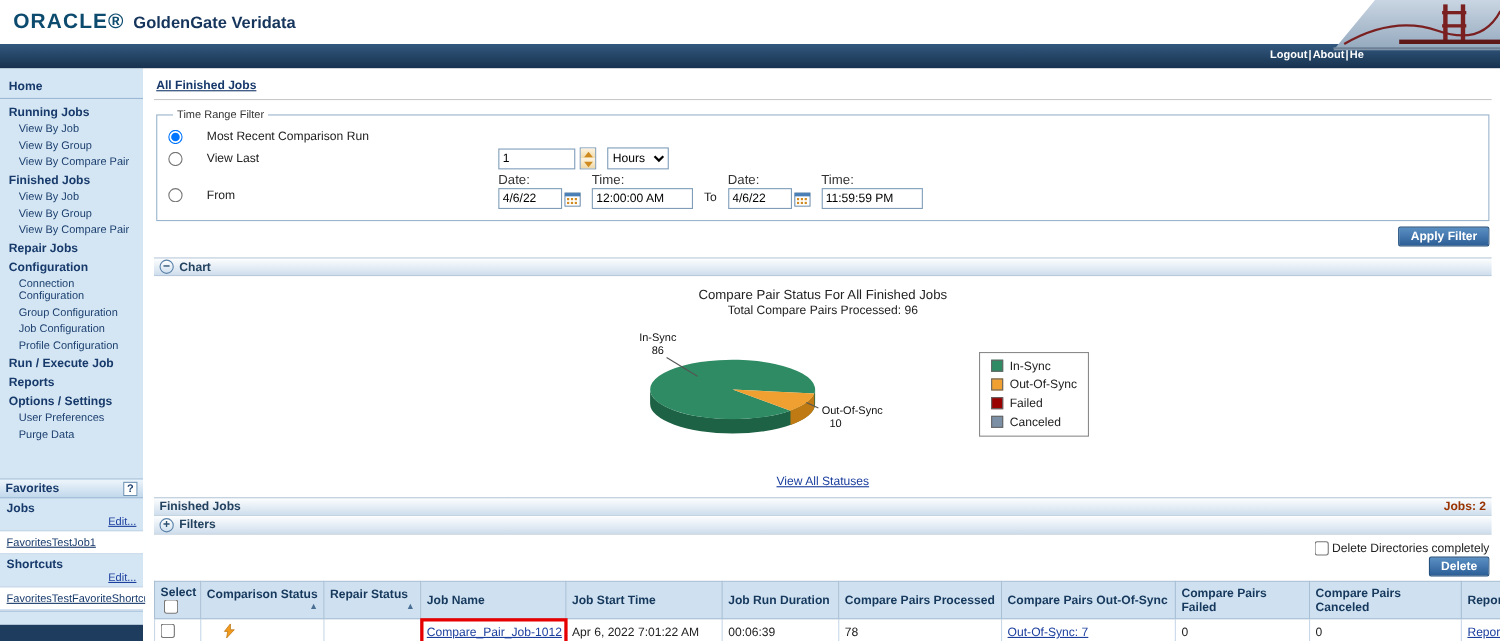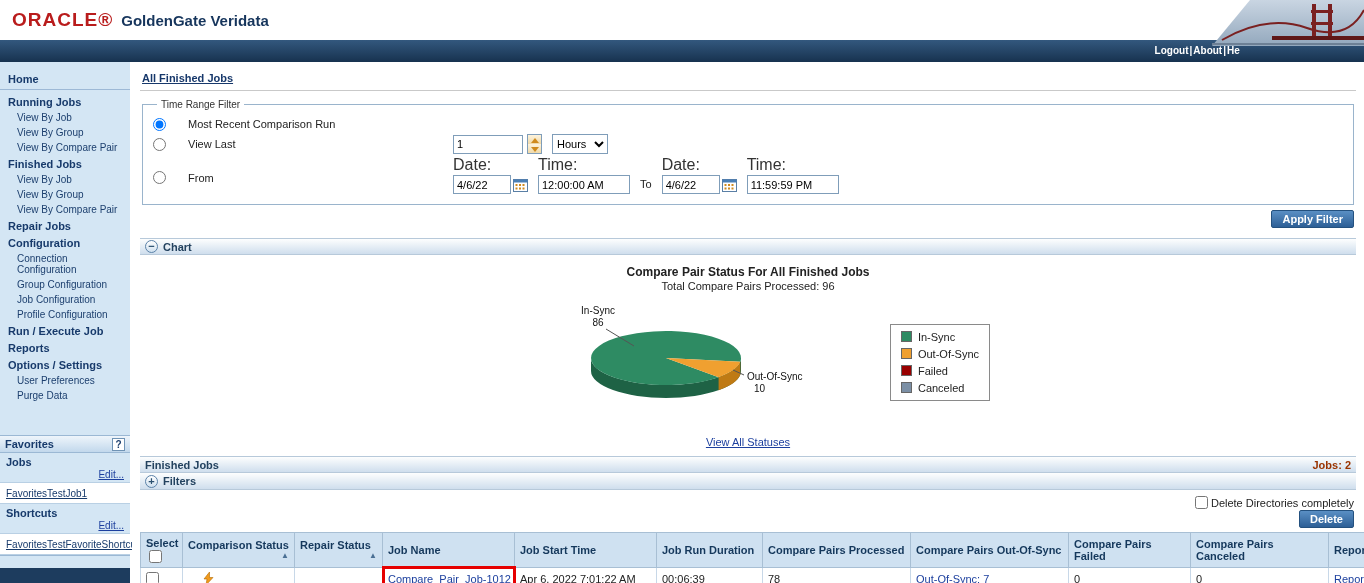--- a/index.html
+++ b/index.html
@@ -3,21 +3,21 @@
 <meta charset="utf-8">
 <style>
   * { box-sizing: border-box; margin: 0; padding: 0; }
   html,body { width:1364px; height:583px; overflow:hidden; background:#fff;
     font-family:"Liberation Sans", sans-serif; font-size:11px; color:#222; }
   a { cursor:pointer; }
 
   
   .top-header { height:40px; background:#fff; position:relative; display:flex; align-items:center; }
   .logo { margin-left:12px; display:flex; align-items:baseline; gap:8px; }
-  .logo-oracle { color:#b91c1c; font-weight:bold; font-size:19px; letter-spacing:1px; }
+  .logo-oracle { color:#0c4a6e; font-weight:bold; font-size:19px; letter-spacing:1px; }
   .logo-product { color:#16355c; font-weight:bold; font-size:15px; }
   .bridge { position:absolute; top:0; right:0; width:152px; height:46px; z-index:6; }
 
   
   .navbar { height:22px; background:linear-gradient(#33587e,#17324f); position:relative; z-index:1; }
   .nav-links { position:absolute; right:124px; top:5px; color:#fff; font-size:10px; font-weight:bold; display:flex; align-items:center; }
   .nav-links a { color:#fff; text-decoration:none; }
   .nav-sep { padding:0 1px; }
   .help-clip { display:inline-block; width:13px; overflow:hidden; white-space:nowrap; }
 
@@ -62,21 +62,21 @@
   select { font-size:11px; font-family:"Liberation Sans",sans-serif; height:20px; border:1px solid #7f9db9; background:#fff; }
   .unit-select { width:56px; margin-left:6px; }
   .spinner { display:inline-flex; flex-direction:column; width:15px; height:20px; border:1px solid #7f9db9; cursor:pointer; }
   .spin-up, .spin-down { flex:1; background:linear-gradient(#fdf3dd,#f0d9a8); position:relative; }
   .spin-up::after { content:""; position:absolute; left:3px; top:3px; border-left:4px solid transparent; border-right:4px solid transparent; border-bottom:5px solid #cf8a1d; }
   .spin-down::after { content:""; position:absolute; left:3px; top:3px; border-left:4px solid transparent; border-right:4px solid transparent; border-top:5px solid #cf8a1d; }
   .row3 { align-items:flex-start; margin-top:2px; }
   .row3 .trf-left { padding-top:15px; }
   .dt-grid { display:flex; align-items:flex-end; gap:10px; }
   .dt-col { display:flex; flex-direction:column; gap:1px; }
-  .dt-label { font-size:16px; color:#333; }
+  .dt-label { font-size:12px; color:#333; }
   .dt-field { display:flex; align-items:center; gap:2px; }
   .date-input { width:58px; }
   .time-input { width:92px; }
   .to-col { padding-bottom:4px; }
   .cal-btn { display:inline-flex; cursor:pointer; }
   .apply-row { display:flex; justify-content:flex-end; margin:5px 2px 0; }
   .btn { background:linear-gradient(#5a8fc4,#2d5f96); color:#fff; border:1px solid #24517f; border-radius:2px;
     font-weight:bold; font-size:11px; font-family:"Liberation Sans",sans-serif; padding:2px 10px; cursor:pointer; }
 
   
@@ -84,21 +84,21 @@
     border-bottom:1px solid #b7c9da; display:flex; align-items:center; gap:5px; padding:0 5px; }
   .chart-bar { margin-top:10px; }
   .section-title { font-weight:bold; color:#23425f; font-size:11px; }
   .collapse-icon { width:13px; height:13px; border:1px solid #5b82a8; border-radius:50%;
     background:linear-gradient(#fff,#cfe0ef); color:#2c5170; font-size:11px; line-height:11px;
     text-align:center; font-weight:bold; cursor:pointer; }
   .jobs-count { margin-left:auto; font-weight:bold; color:#993300; }
 
   
   .chart-area { text-align:center; padding-top:10px; }
-  .chart-title { font-weight:bold; font-size:12px; color:#222; }
+  .chart-title { font-weight:normal; font-size:12px; color:#222; }
   .chart-subtitle { font-size:11px; color:#222; margin-top:1px; }
   .pie-row { display:flex; justify-content:center; align-items:center; gap:64px; margin-top:4px; }
   .legend { border:1px solid #8a8a8a; background:#fff; padding:6px 10px; display:flex; flex-direction:column; gap:5px; min-width:95px; }
   .legend-row { display:flex; align-items:center; gap:6px; font-size:11px; color:#222; }
   .sw { width:11px; height:11px; border:1px solid #666; display:inline-block; }
   .c0 { background:#2e8b63; } .c1 { background:#f0a030; } .c2 { background:#990000; } .c3 { background:#7b8fa5; }
   .view-all-row { margin-top:8px; }
   .view-all-row a { color:#1c3f9e; text-decoration:underline; font-size:11px; }
 
   

